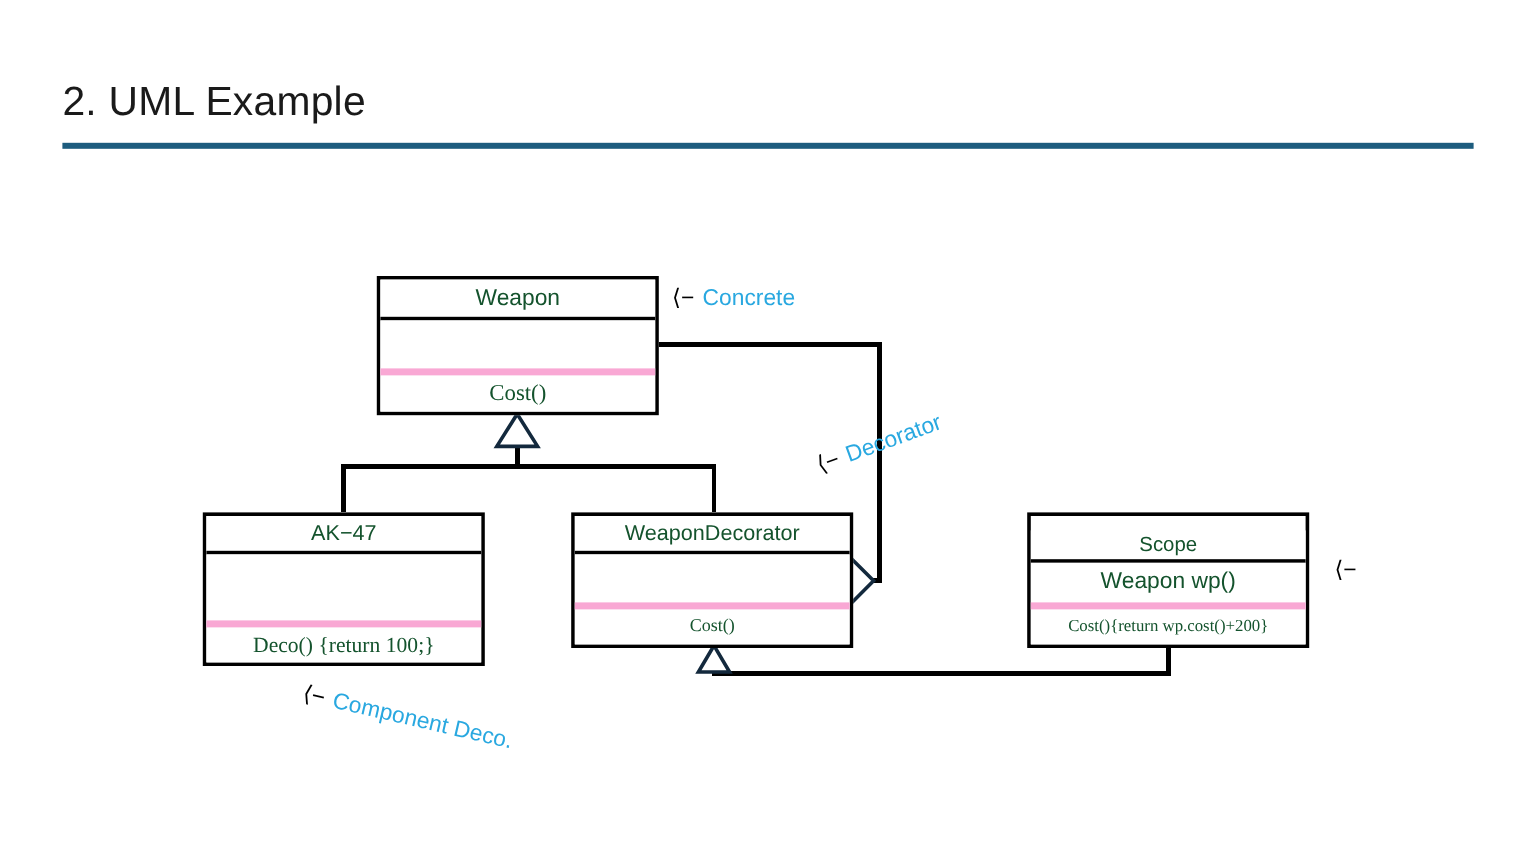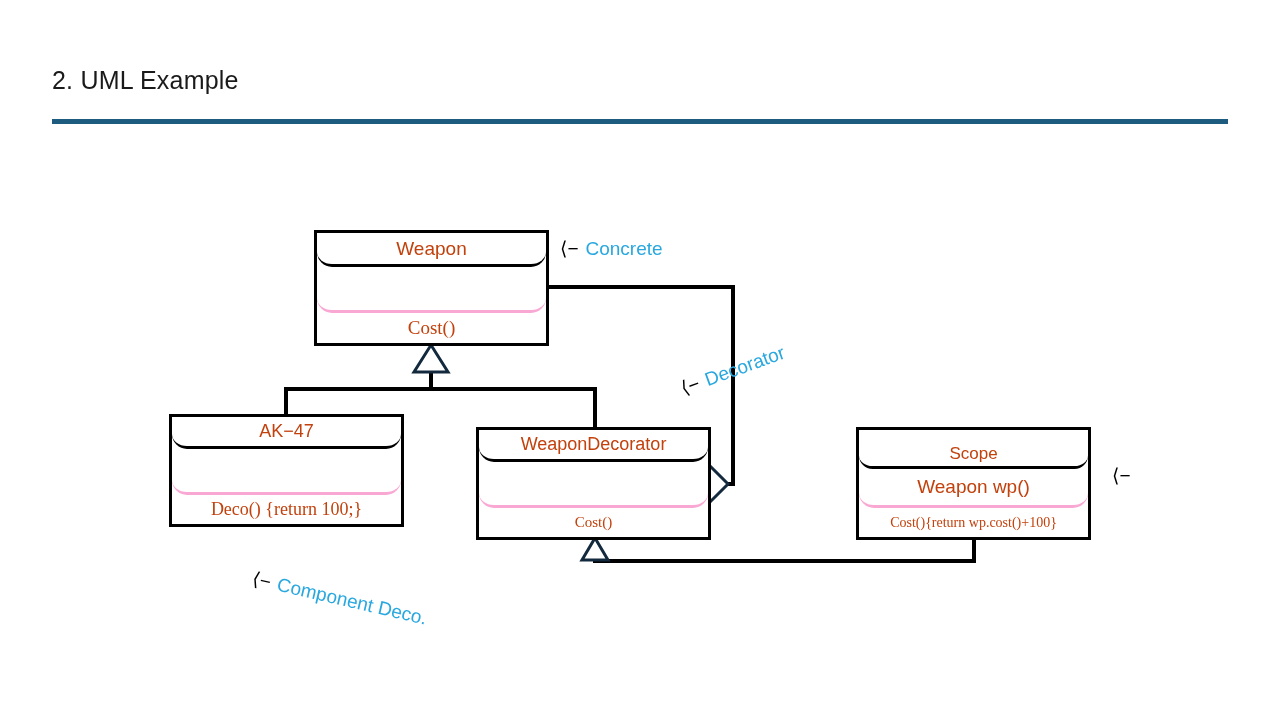--- a/index.html
+++ b/index.html
@@ -20,21 +20,21 @@
     width: 1280px;
     height: 720px;
     background: #ffffff;
   }
 
   
   #slide-title {
     position: absolute;
     left: 52px;
     top: 66px;
-    font-size: 25px;
+    font-size: 34px;
     font-weight: 400;
     color: #1a1a1a;
     letter-spacing: 0.2px;
     white-space: nowrap;
   }
   #title-rule {
     position: absolute;
     left: 52px;
     top: 119px;
     width: 1176px;
@@ -64,31 +64,30 @@
     background: #ffffff;
     display: flex;
     flex-direction: column;
     z-index: 5;
   }
   .uml-row {
     box-sizing: border-box;
     display: flex;
     align-items: center;
     justify-content: center;
-    color: #c2410c;
+    color: #14532d;
     background: #ffffff;
     white-space: nowrap;
     overflow: hidden;
-    border-radius: 15px;
   }
   .uml-row.name {
     border-bottom: 3px solid #000000;
   }
   .uml-row.attrs {
-    border-bottom: 3px solid #f9a8d4;
+    border-bottom: 6px solid #f9a8d4;
     flex: 1 1 auto;
   }
   .uml-row.ops {
     flex: 0 0 auto;
     font-family: Liberation Serif, serif;
   }
 
   
   #class-weapon {
     left: 314px;
@@ -96,23 +95,23 @@
     width: 235px;
     height: 116px;
   }
   #class-weapon .name   { height: 36px; font-size: 19px; }
   #class-weapon .attrs  { height: 48px; }
   #class-weapon .ops    { height: 30px; font-size: 19px; }
 
   
   #class-ak47 {
     left: 169px;
-    top: 414px;
-    width: 235px;
-    height: 113px;
+    top: 427px;
+    width: 235px;
+    height: 128px;
   }
   #class-ak47 .name  { height: 32px; font-size: 18px; }
   #class-ak47 .attrs { height: 46px; }
   #class-ak47 .ops   { height: 29px; font-size: 18px; }
 
   
   #class-weapondecorator {
     left: 476px;
     top: 427px;
     width: 235px;
@@ -229,21 +228,21 @@
 
     <div class="uml-class" id="class-weapondecorator">
       <div class="uml-row name">WeaponDecorator</div>
       <div class="uml-row attrs"></div>
       <div class="uml-row ops">Cost()</div>
     </div>
 
     <div class="uml-class" id="class-scope">
       <div class="uml-row name">Scope</div>
       <div class="uml-row attrs">Weapon wp()</div>
-      <div class="uml-row ops">Cost(){return wp.cost()+100}</div>
+      <div class="uml-row ops">Cost(){return wp.cost()+200}</div>
     </div>
 
     <div class="annot" id="annot-component">
       <span class="arrow">⟨−</span>
       <span class="atext">Concrete</span>
     </div>
 
     <div class="annot" id="annot-decorator">
       <span class="arrow">⟨−</span>
       <span class="atext">Decorator</span>

